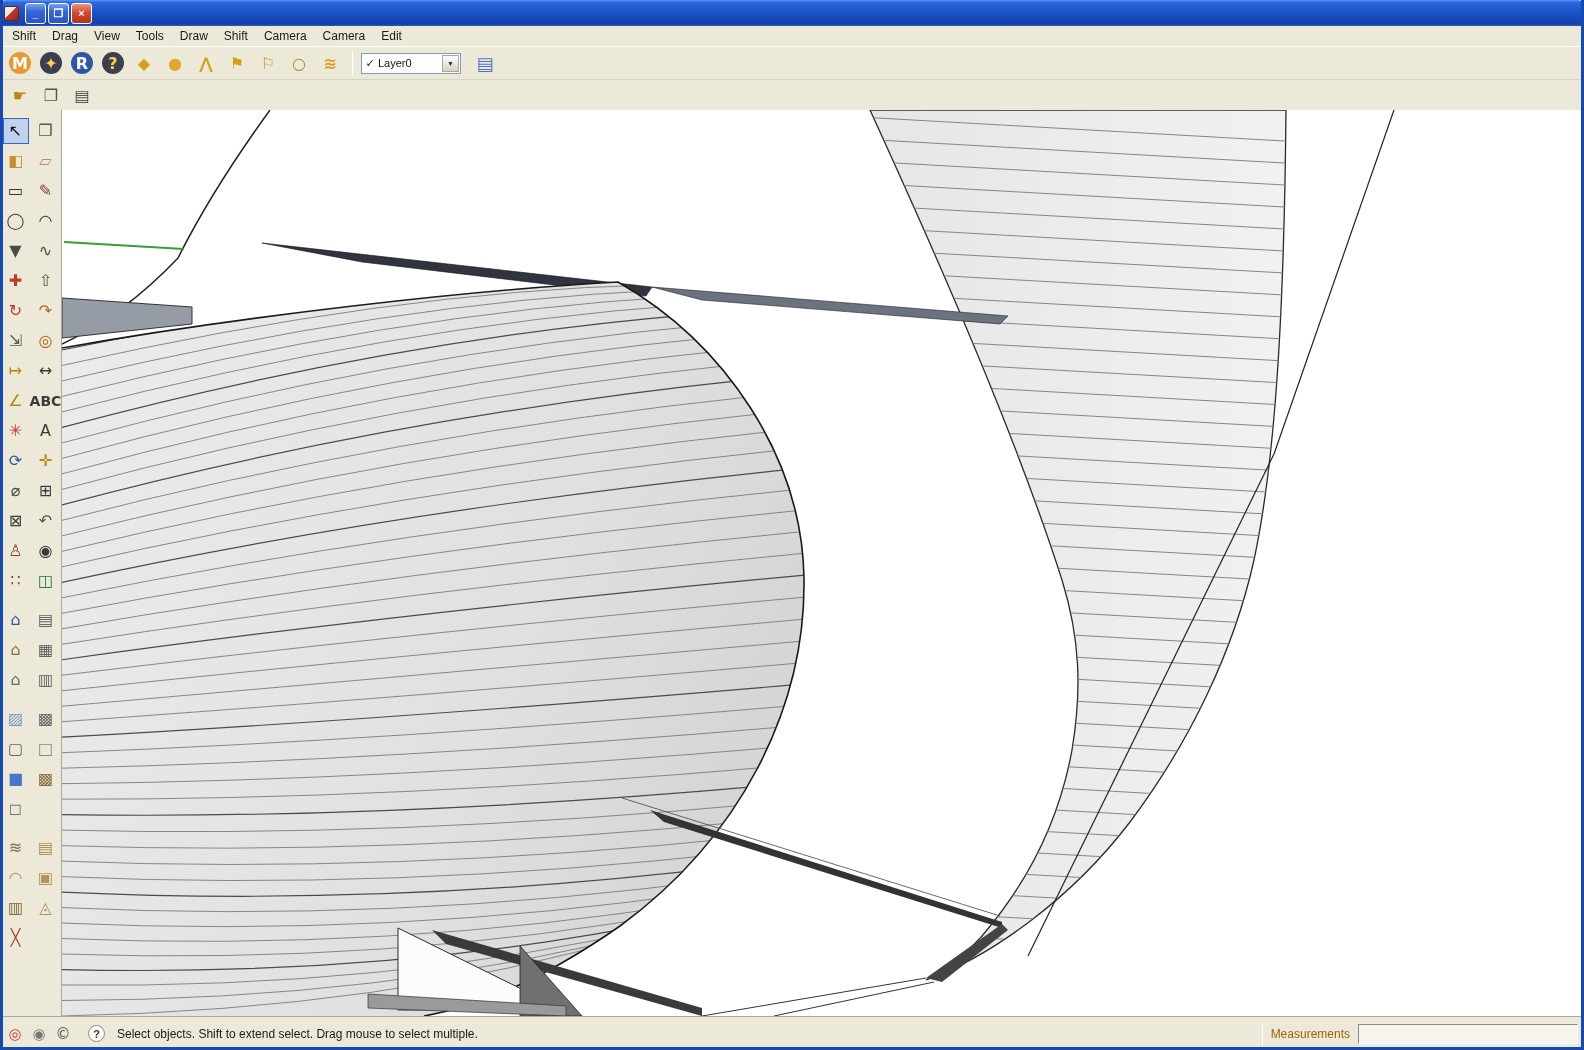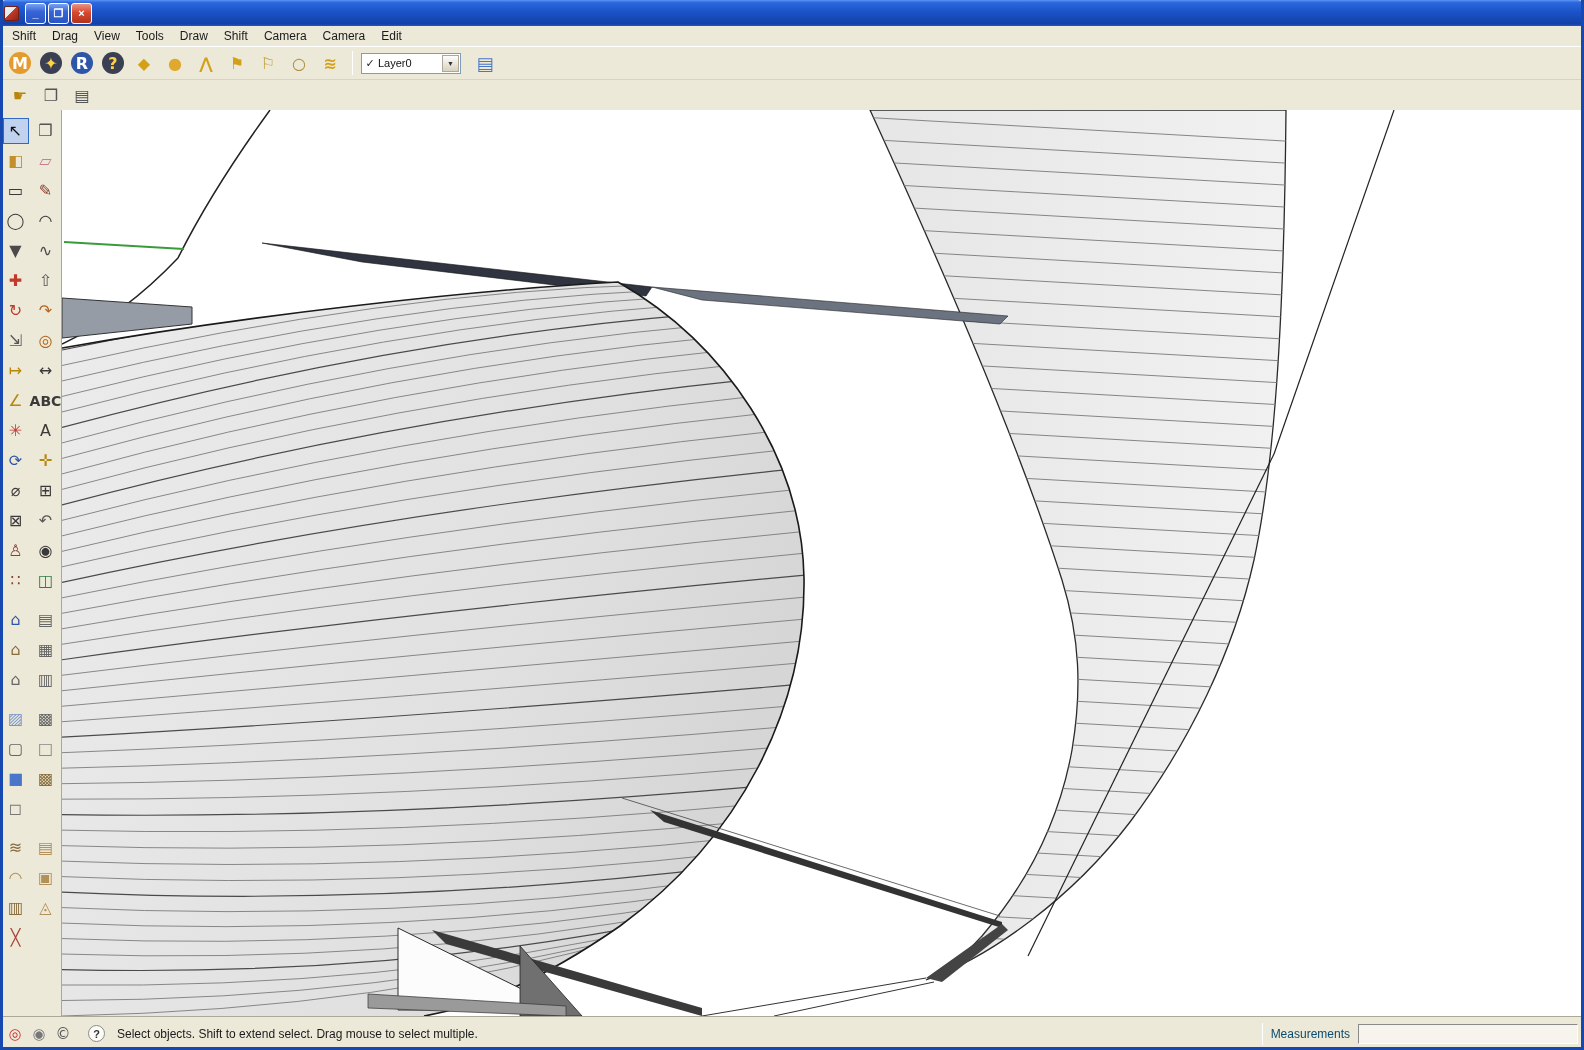--- a/index.html
+++ b/index.html
@@ -60,21 +60,21 @@
   .canvas-wrap svg{display:block;width:100%;height:100%}
   
   .statusbar{position:absolute;left:0;right:0;bottom:0;height:34px;background:#ECE9D8;border-top:1px solid #aca899;display:flex;align-items:center;padding:0 6px;z-index:55;gap:6px}
   .sb-badges{display:flex;align-items:center;gap:6px}
   .sb-badge{width:18px;height:18px;display:flex;align-items:center;justify-content:center;cursor:pointer}
   .sb-badge .glyph{font-size:15px;font-family:"DejaVu Sans",sans-serif}
   .sb-help{width:17px;height:17px;border-radius:50%;background:#fdfdf8;border:1px solid #8a8a8a;color:#333;font-weight:bold;font-size:11px;display:flex;align-items:center;justify-content:center;margin-left:10px;cursor:pointer}
   .sb-hint{margin-left:6px;color:#1a1a1a;white-space:nowrap}
   .sb-right{margin-left:auto;display:flex;align-items:center;gap:8px;height:100%}
   .sb-vsep{width:1px;height:22px;background:#aca899;border-right:1px solid #fff}
-  .sb-meas-label{color:#0c4a6e}
+  .sb-meas-label{color:#a16207}
   .sb-meas-input{width:220px;height:20px;border:1px solid #8a8a8a;border-bottom-color:#fff;border-right-color:#fff;background:#f6f4ec;font-family:inherit;font-size:12px;padding:0 4px}
 </style>
 </head>
 <body>
 
 <div class="titlebar">
   <div class="app-icon"></div>
   <div class="win-controls">
     <button class="win-btn"><span class="glyph">_</span></button>
       <button class="win-btn"><span class="glyph">❐</span></button>

